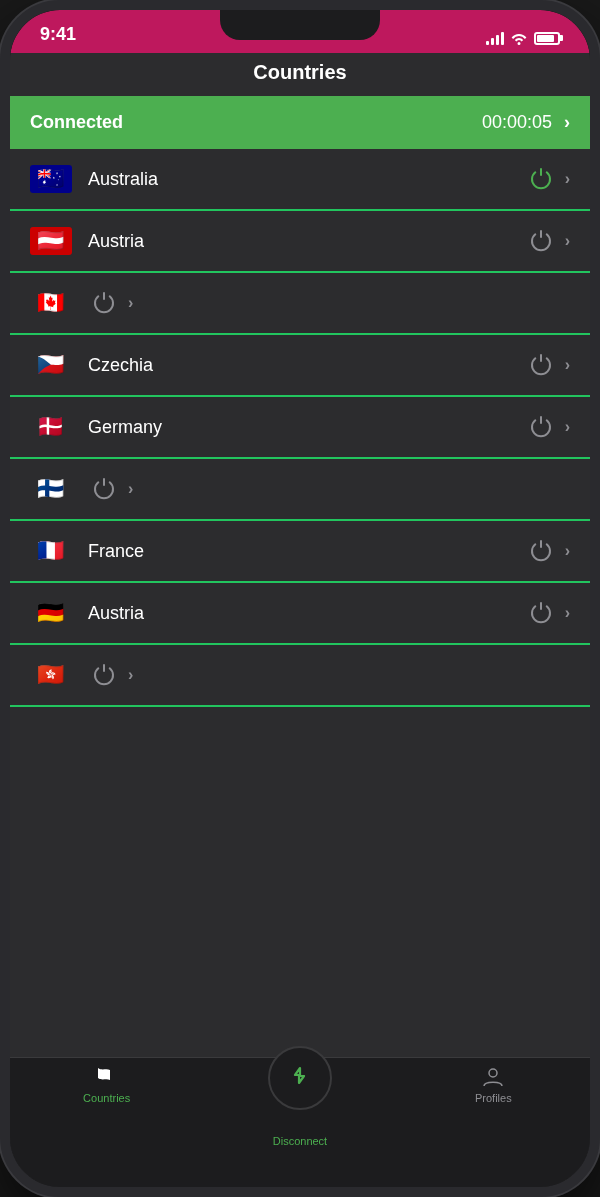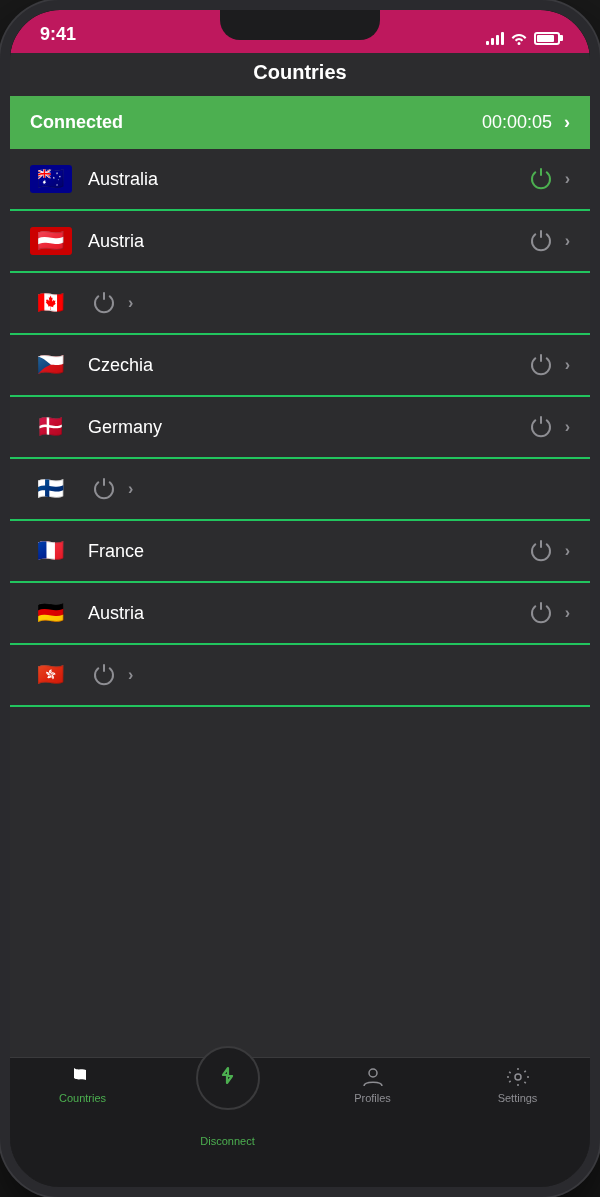--- a/index.html
+++ b/index.html
@@ -589,24 +589,17 @@
       </div>
 
       <div class="tab-item">
         <svg width="26" height="22" viewBox="0 0 26 22" fill="none" stroke="#8e8e93" stroke-width="1.5">
           <circle cx="13" cy="7" r="4"></circle>
           <path d="M4 20c0-5 18-5 18 0"></path>
         </svg>
         <span class="tab-label">Profiles</span>
       </div>
 
-      <div class="tab-item">
-        <svg width="26" height="22" viewBox="0 0 26 22" fill="none" stroke="#8e8e93" stroke-width="1.5">
-          <circle cx="13" cy="11" r="3"></circle>
-          <path d="M13 2v2M13 18v2M4.2 5.7l1.4 1.4M19.4 15.9l1.4 1.4M2 11h2M22 11h2M4.2 16.3l1.4-1.4M19.4 6.1l1.4-1.4"></path>
-        </svg>
-        <span class="tab-label">Settings</span>
-      </div>
 
     </div>
 
   </div>
 </div>
 
 </body></html>

